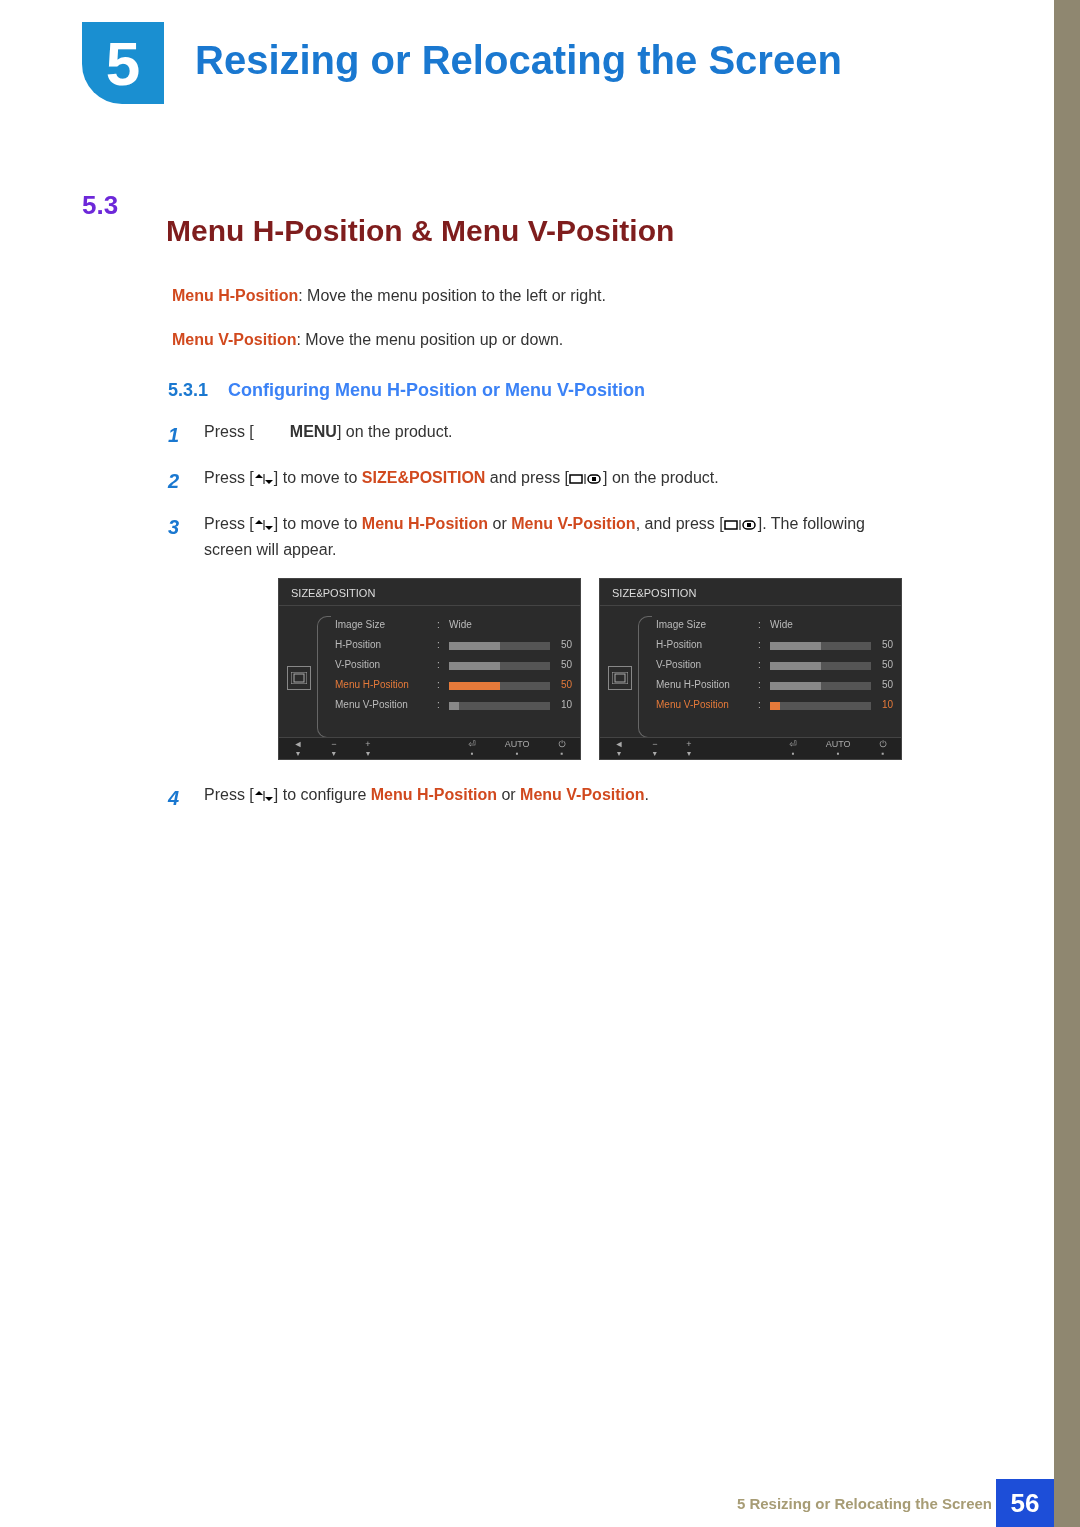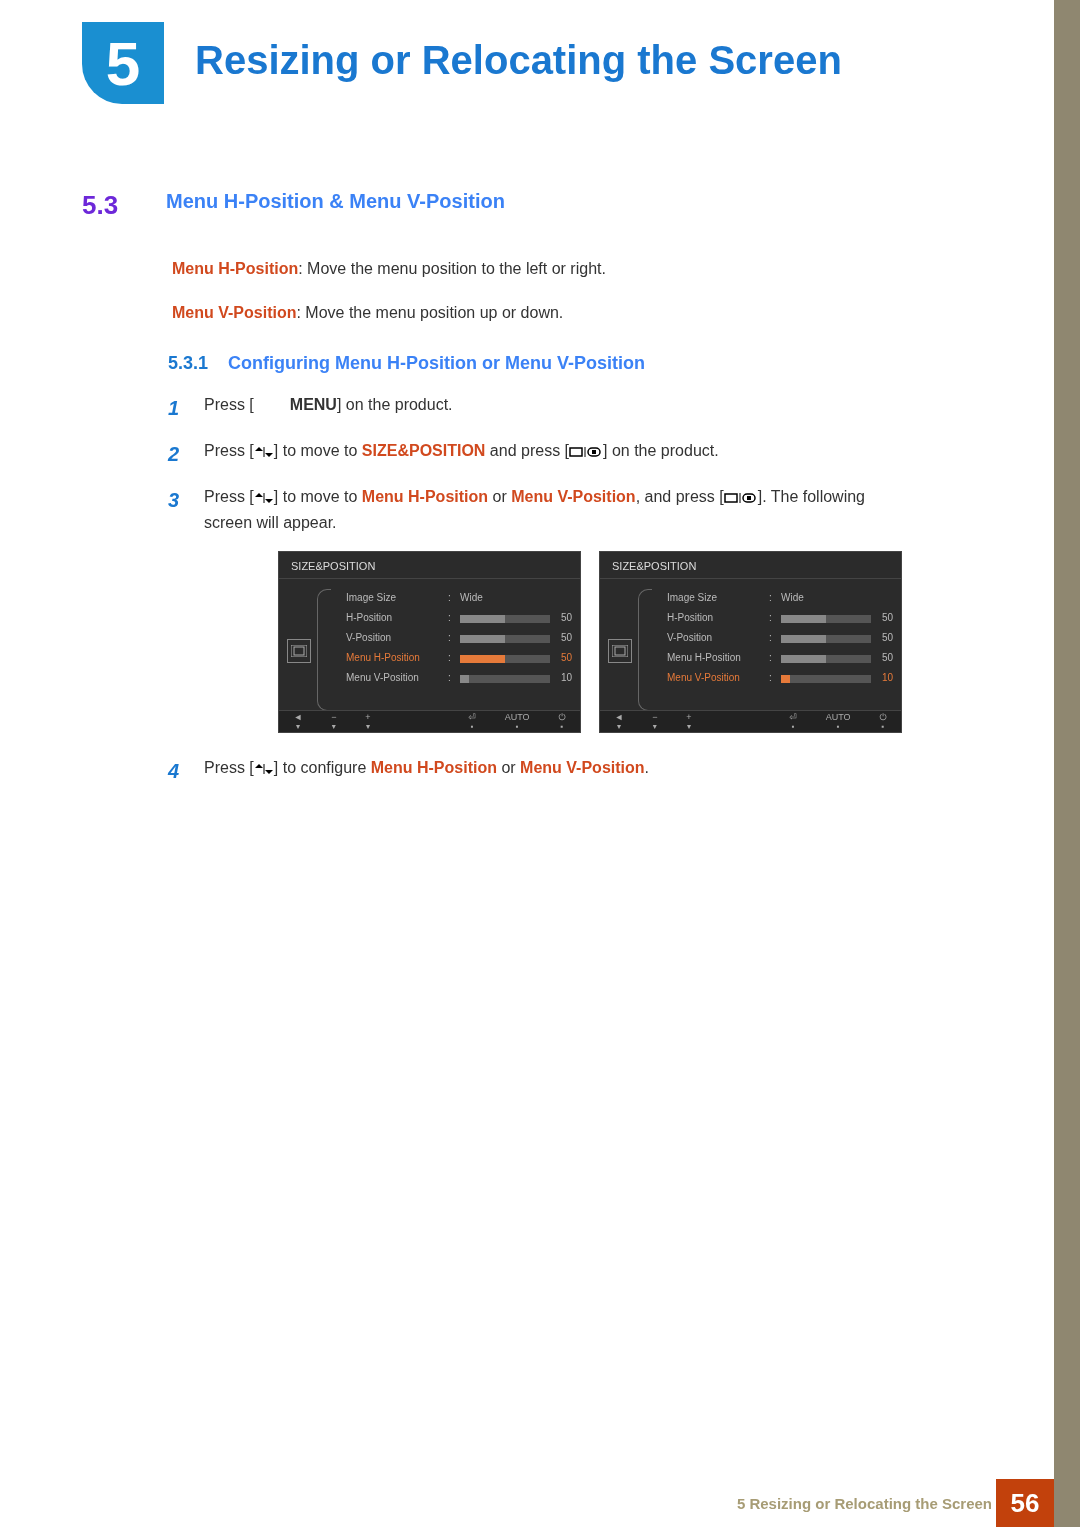--- a/index.html
+++ b/index.html
@@ -37,21 +37,21 @@
     font-weight: bold;
     color: #1a78d0;
   }
   .content {
     position: absolute;
     left: 82px; top: 190px;
     width: 820px;
   }
   .sec-row { display: flex; gap: 28px; margin-bottom: 36px; }
   .sec-num { font-size: 26px; font-weight: bold; color: #6d28d9; min-width: 56px; }
-  .sec-title { font-size: 20px; font-weight: bold; color: #3b82f6; }
+  .sec-title { font-size: 30px; font-weight: bold; color: #7f1d1d; margin-top: 24px; }
   .desc { margin-left: 90px; font-size: 16px; color: #333; margin-bottom: 20px; line-height: 1.5; }
   .desc .emph { color: #d1491e; font-weight: bold; }
   .subsec-row { display: flex; gap: 20px; margin: 28px 0 18px 86px; }
   .subsec-num { font-size: 18px; font-weight: bold; color: #1a78d0; }
   .subsec-title { font-size: 18px; font-weight: bold; color: #3b82f6; }
   .steps { margin-left: 86px; }
   .step { display: flex; gap: 18px; font-size: 16px; color: #333; margin-bottom: 14px; line-height: 1.6; }
   .step-num { color: #1a78d0; font-style: italic; font-size: 20px; min-width: 18px; font-weight: bold; }
   .step-body { flex: 1; }
   .step-body .bold { font-weight: bold; margin-left: 36px; }
@@ -80,21 +80,21 @@
     width: 14px;
     margin: 4px 4px 4px 6px;
     border-left: 1px solid #666;
     border-top: 1px solid #666;
     border-bottom: 1px solid #666;
     border-top-left-radius: 10px;
     border-bottom-left-radius: 10px;
   }
   .osd-list { flex: 1; padding-top: 2px; }
   .osd-item { display: flex; align-items: center; height: 20px; gap: 6px; }
-  .osd-item .label { width: 96px; margin-left: 11px; }
+  .osd-item .label { width: 96px; }
   .osd-item .label.hi { color: #e67a3a; }
   .osd-item .colon { width: 6px; }
   .osd-item .val { width: 44px; color: #bbb; }
   .osd-item .bar-wrap { flex: 1; display: flex; align-items: flex-end; gap: 0; }
   .osd-item .bar { flex: 1; height: 8px; background: #555; position: relative; }
   .osd-item .bar-fill { position: absolute; left: 0; top: 0; bottom: 0; background: #888; }
   .osd-item .bar-fill.hi { background: #e67a3a; }
   .osd-item .num { width: 22px; text-align: right; }
   .osd-item .num.hi { color: #e67a3a; }
   .osd-foot {
@@ -108,21 +108,21 @@
 
   .footer {
     position: absolute;
     right: 26px; bottom: 0;
     height: 48px;
     display: flex; align-items: center;
   }
   .footer-text { font-size: 15px; color: #a79c75; font-weight: bold; padding-right: 4px; }
   .footer-page {
     width: 58px; height: 48px;
-    background: #c2410c;
+    background: #1d4ed8;
     color: #fff;
     font-size: 26px; font-weight: bold;
     display: flex; align-items: center; justify-content: center;
   }
 </style>
 </head>
 <body>
 
 <div class="side-bar"></div>
 

